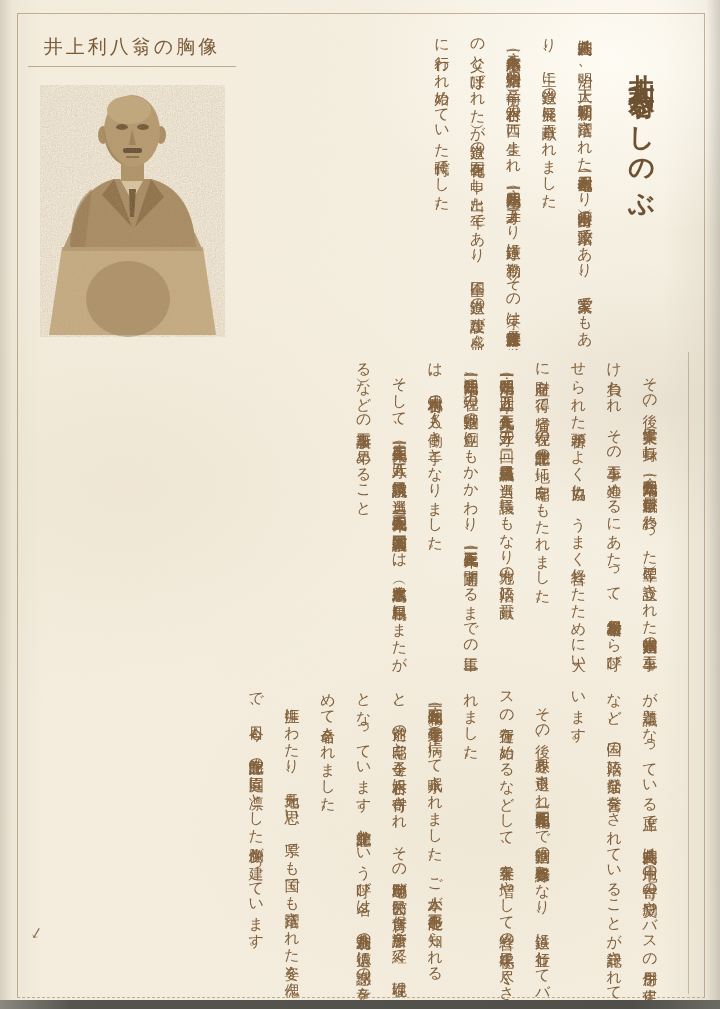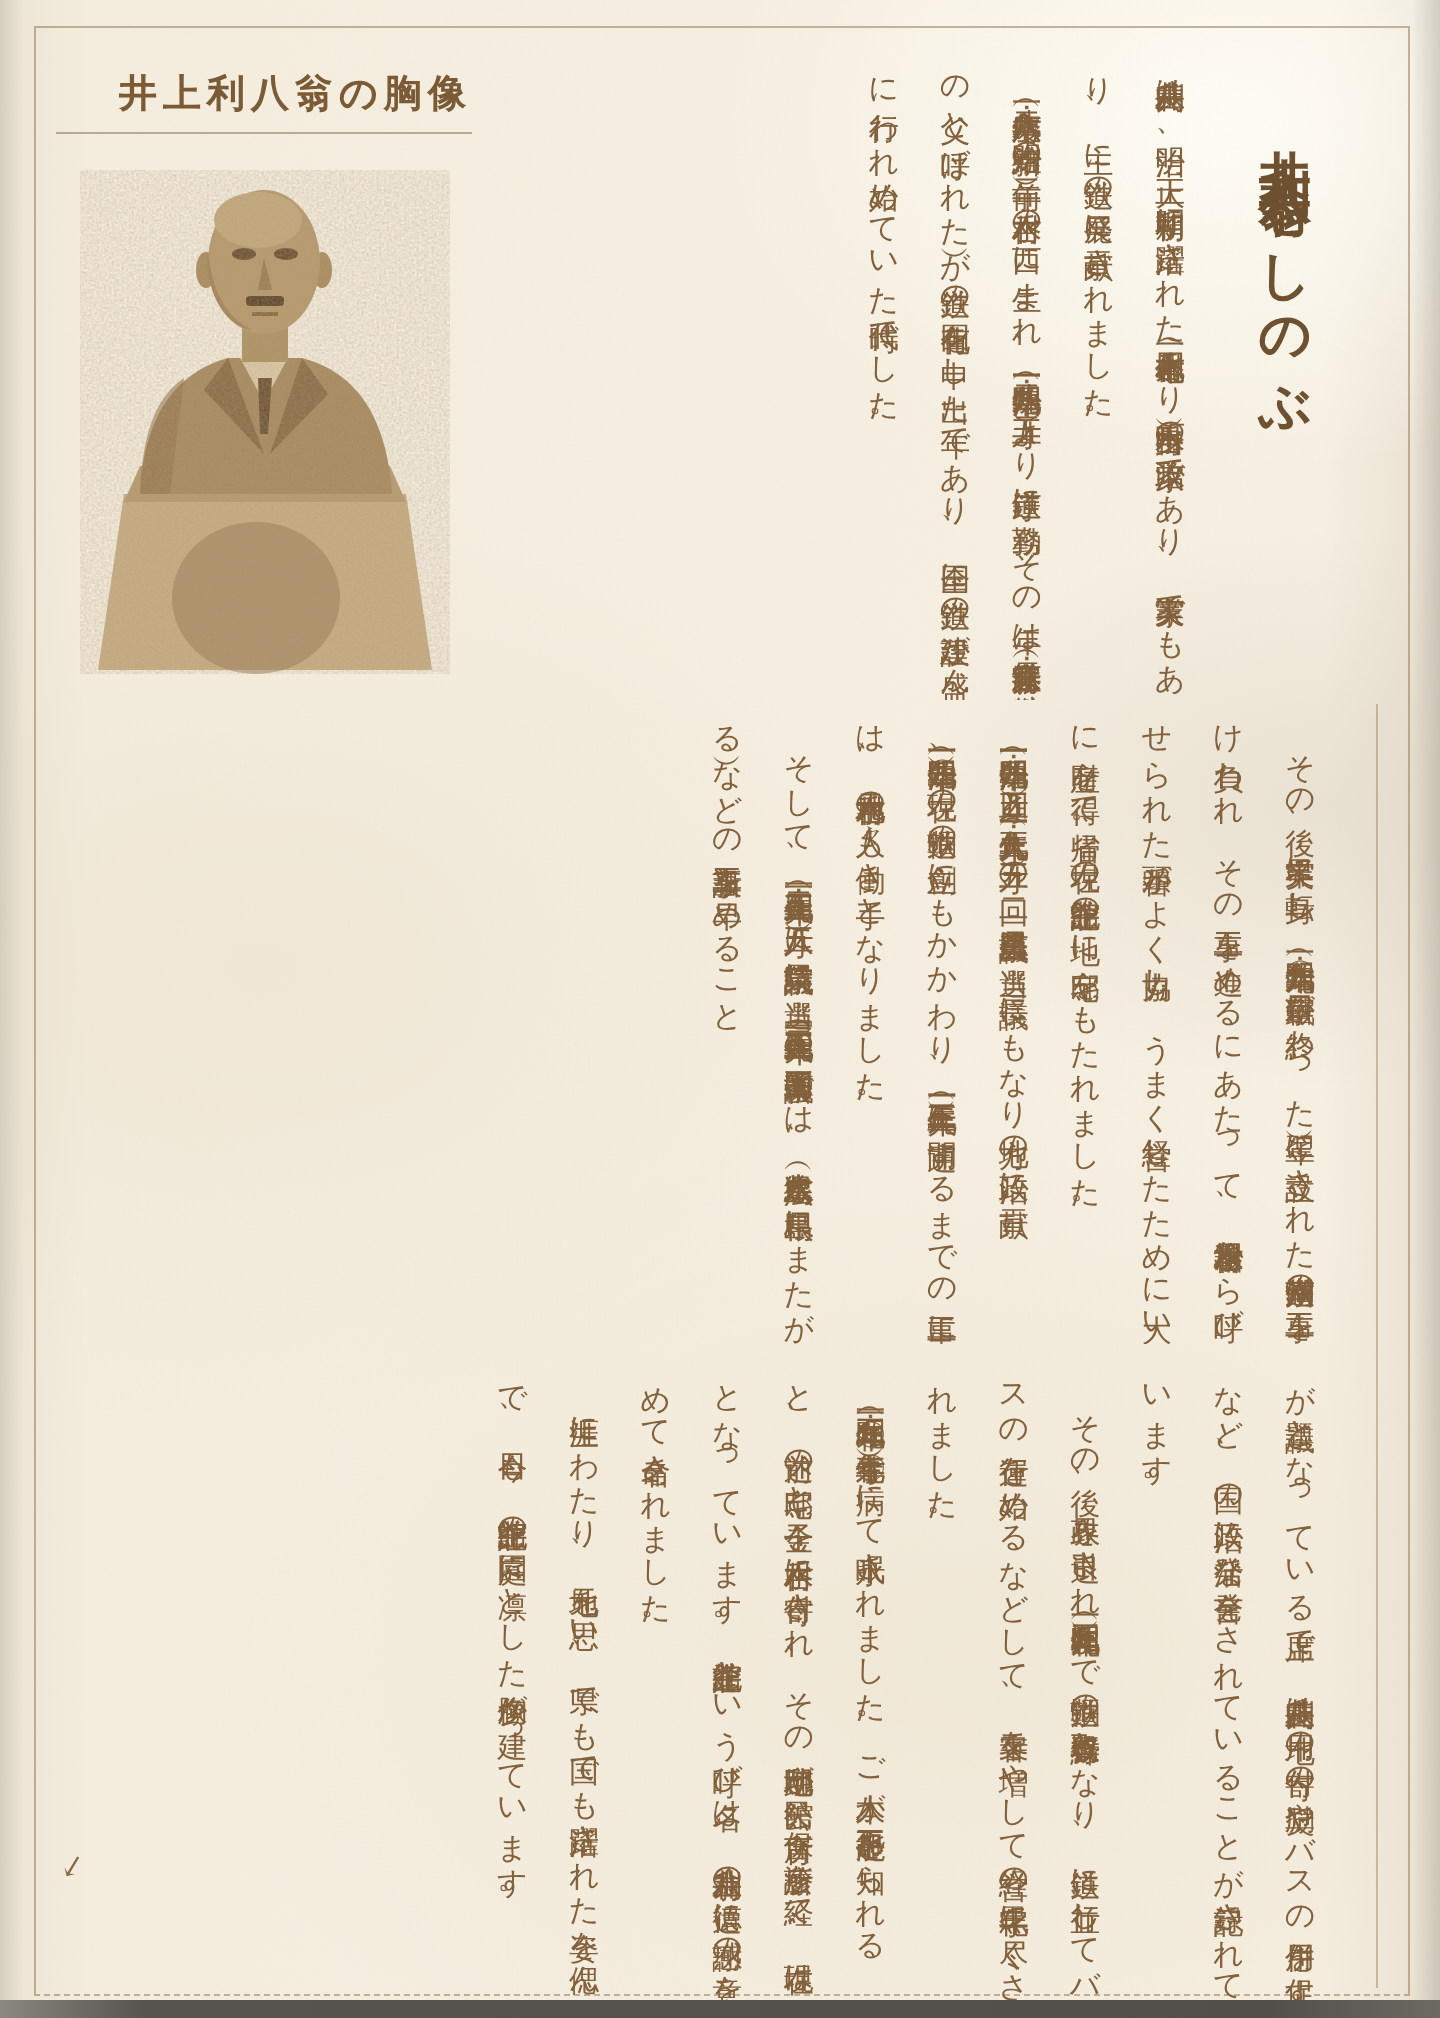--- a/index.html
+++ b/index.html
@@ -43,21 +43,21 @@
     position:absolute;top:54px;right:60px;height:276px;
     writing-mode:vertical-rl;
     font-size:26px;font-weight:bold;letter-spacing:4px;
     color:#6d5130;
   }
   .intro{position:absolute;left:243px;top:28px;width:359px;height:322px;}
   .band-middle{position:absolute;left:18px;top:352px;width:649px;height:320px;}
   .band-bottom{position:absolute;left:18px;top:682px;width:649px;height:318px;}
   .photo-fig{position:absolute;left:28px;top:34px;width:208px;}
   .photo-caption{
-    text-align:right;font-size:19px;font-weight:bold;letter-spacing:3px;
+    text-align:center;font-size:19px;font-weight:normal;letter-spacing:3px;
     color:#7b5a36;
   }
   .caption-rule{margin-top:6px;height:1px;background:rgba(152,124,90,.6);}
   .bust{display:block;margin:18px auto 0 auto;}
   .pen-mark{
     position:absolute;left:30px;top:924px;font-size:15px;color:#8a6a47;
     transform:rotate(-14deg);
   }
   .grain{position:absolute;inset:0;pointer-events:none;opacity:.45;}
 </style>

